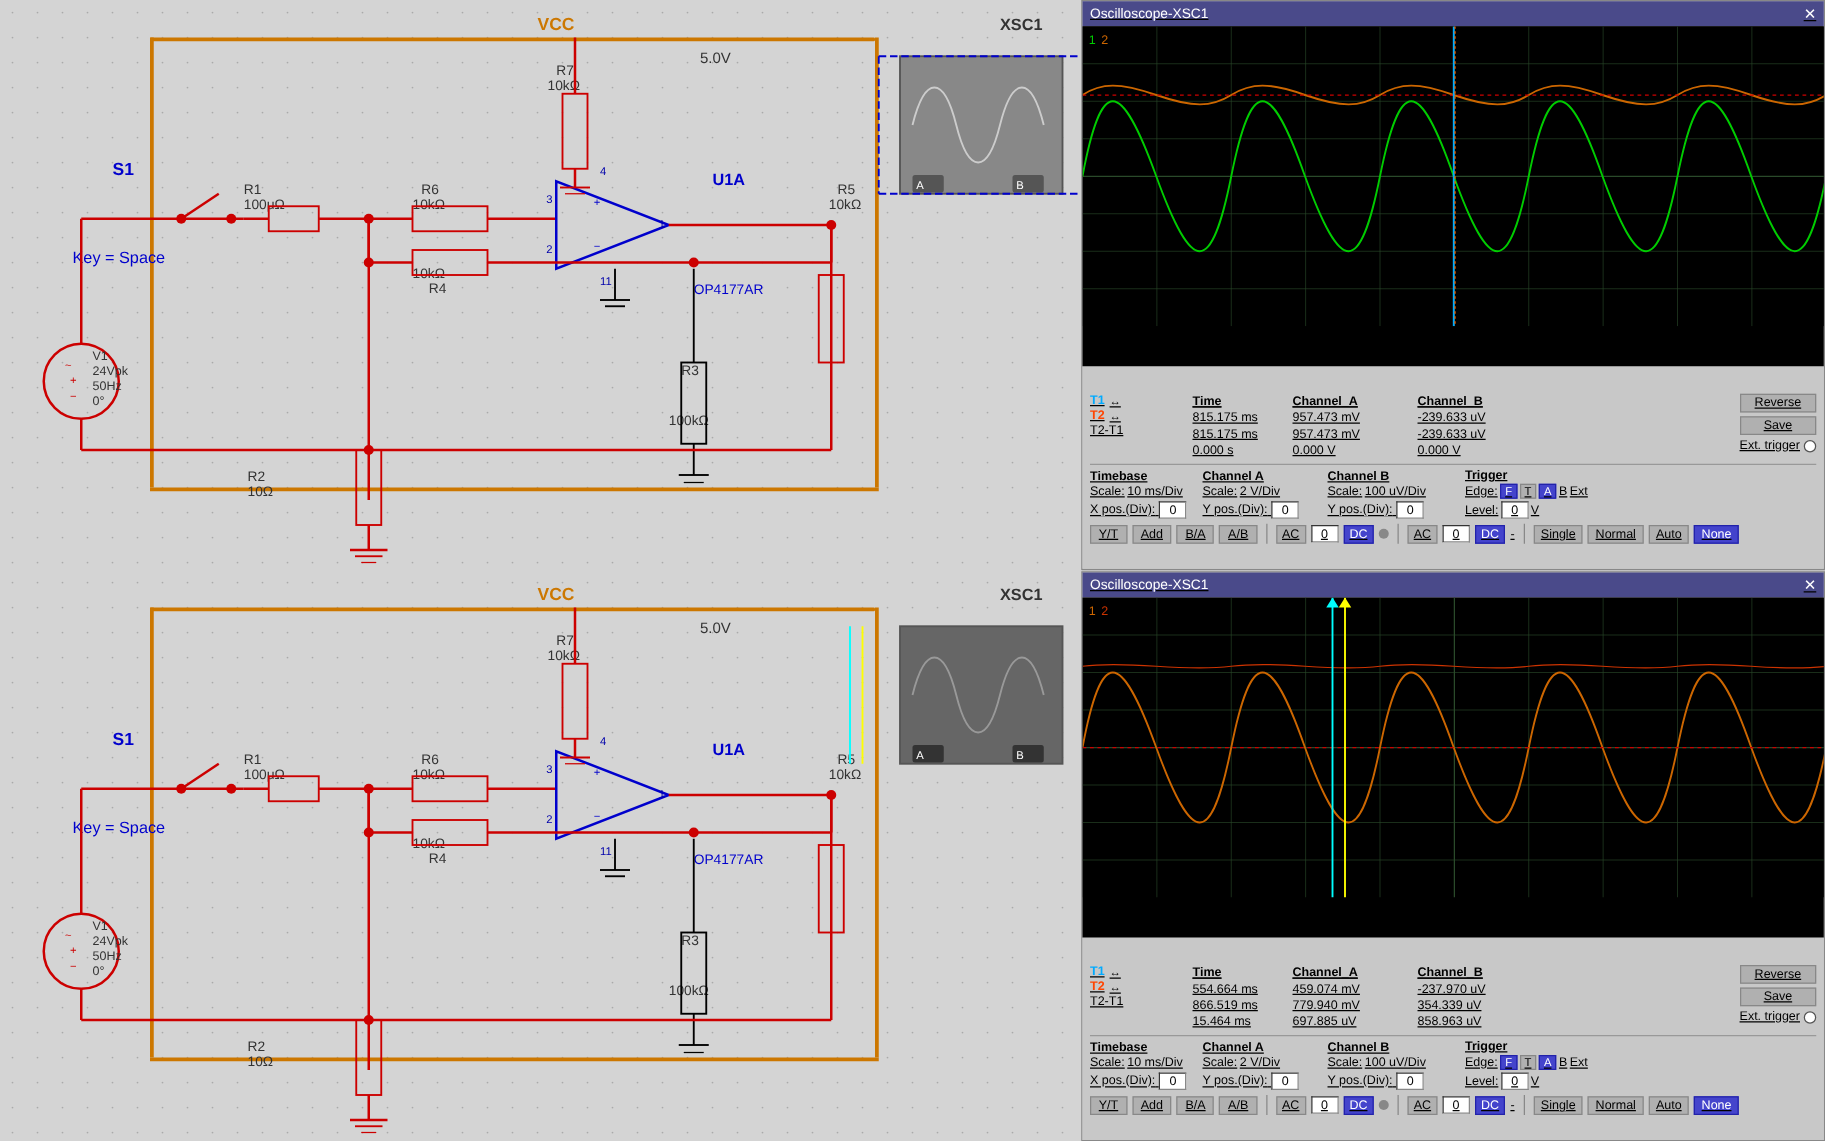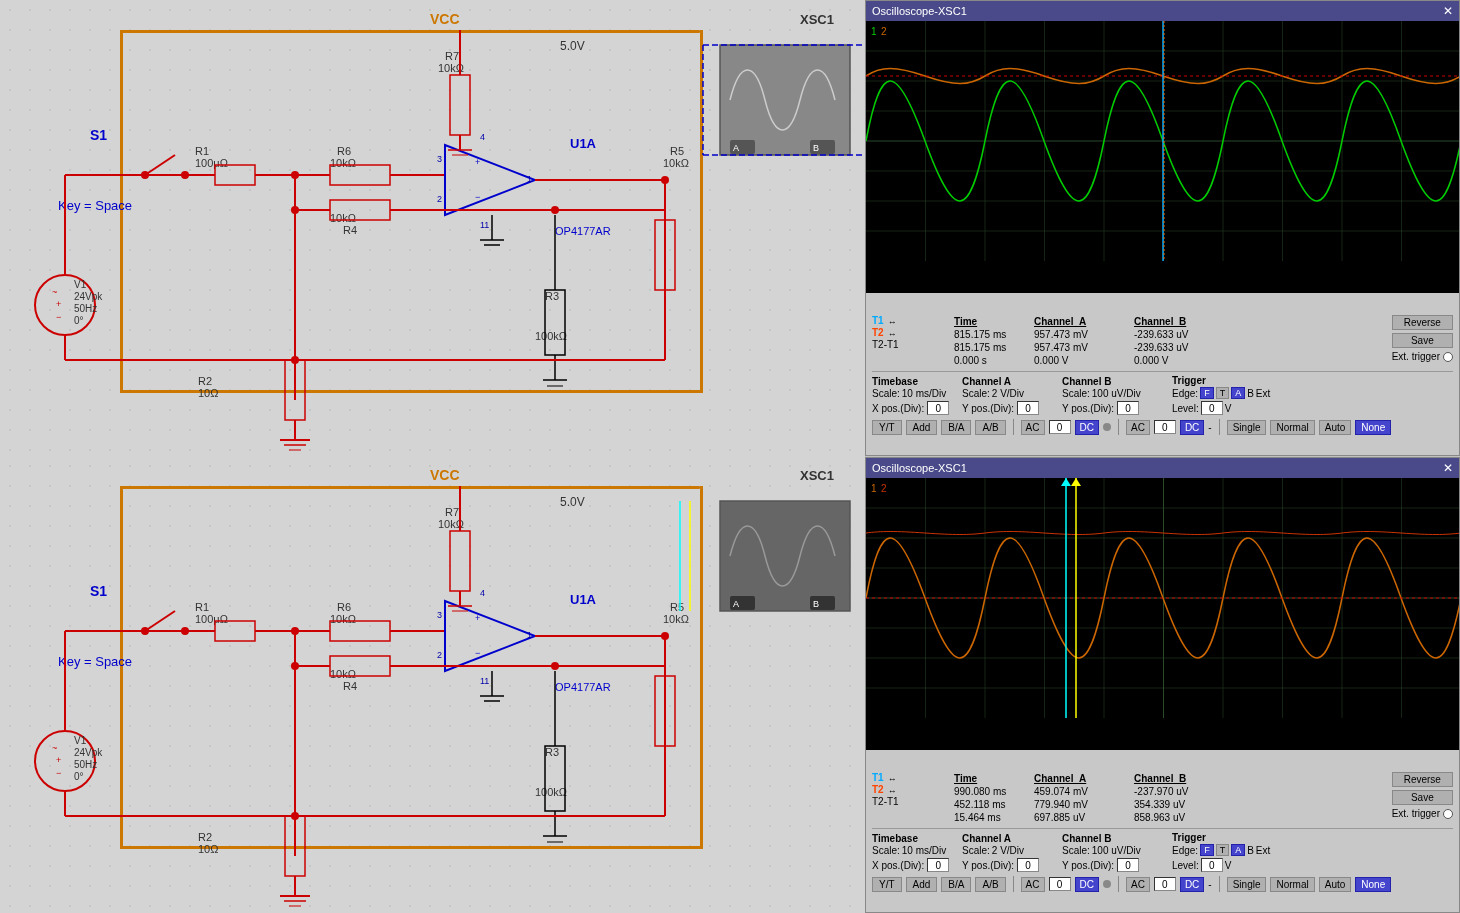--- a/index.html
+++ b/index.html
@@ -32,20 +32,21 @@
       border-bottom: 1px solid #aaa;
     }
 
     
     .oscilloscope-panel {
       width: 595px;
       height: 913px;
       background: #c0c0c0;
       display: flex;
       flex-direction: column;
+      text-decoration: underline;
     }
 
     .oscilloscope-window {
       width: 595px;
       height: 456px;
       background: #d4d4d4;
       border: 1px solid #888;
       display: flex;
       flex-direction: column;
       position: relative;
@@ -705,24 +706,24 @@
             <span style="font-size:9px;">↔</span>
           </div>
           <div style="display:flex; gap:4px; align-items:center;">
             <span style="font-size:10px;">T2-T1</span>
           </div>
         </div>
         <div class="meas-table">
           <div class="meas-cell meas-header">Time</div>
           <div class="meas-cell meas-header">Channel_A</div>
           <div class="meas-cell meas-header">Channel_B</div>
-          <div class="meas-cell">990.080 ms</div>
+          <div class="meas-cell">554.664 ms</div>
           <div class="meas-cell">459.074 mV</div>
           <div class="meas-cell">-237.970 uV</div>
-          <div class="meas-cell">452.118 ms</div>
+          <div class="meas-cell">866.519 ms</div>
           <div class="meas-cell">779.940 mV</div>
           <div class="meas-cell">354.339 uV</div>
           <div class="meas-cell">15.464 ms</div>
           <div class="meas-cell">697.885 uV</div>
           <div class="meas-cell">858.963 uV</div>
         </div>
         <div style="display:flex; flex-direction:column; gap:3px; margin-left:auto;">
           <button class="osc-btn">Reverse</button>
           <button class="osc-btn">Save</button>
           <div class="ext-trigger-area">

